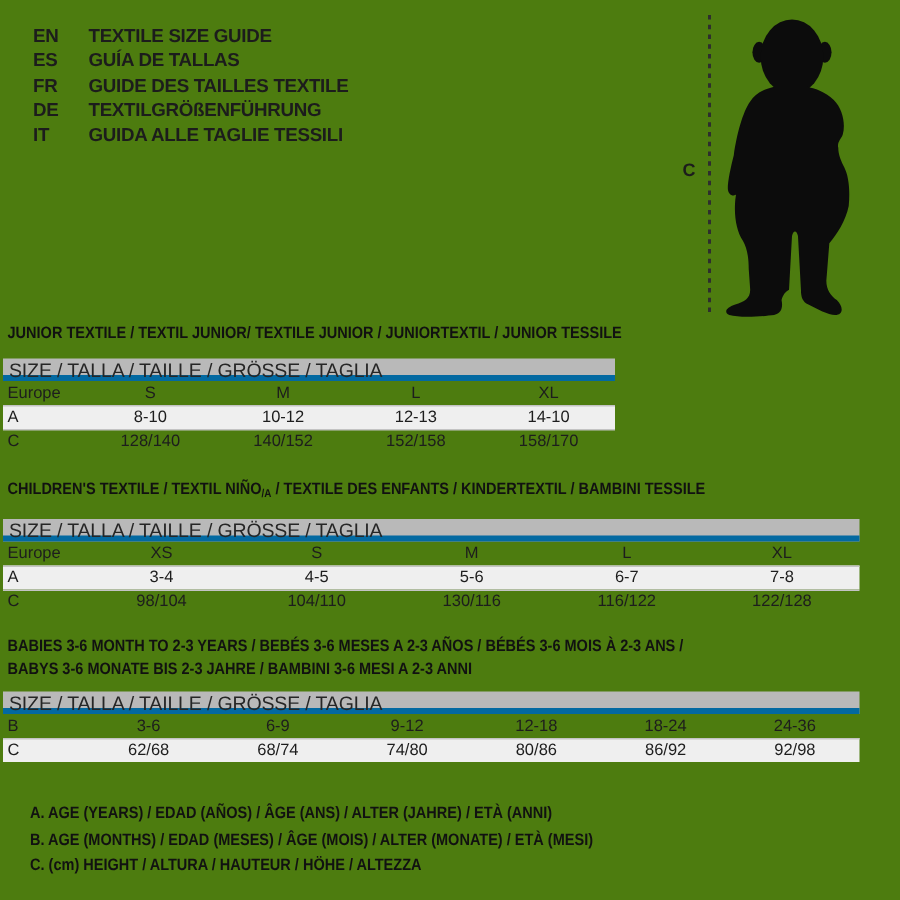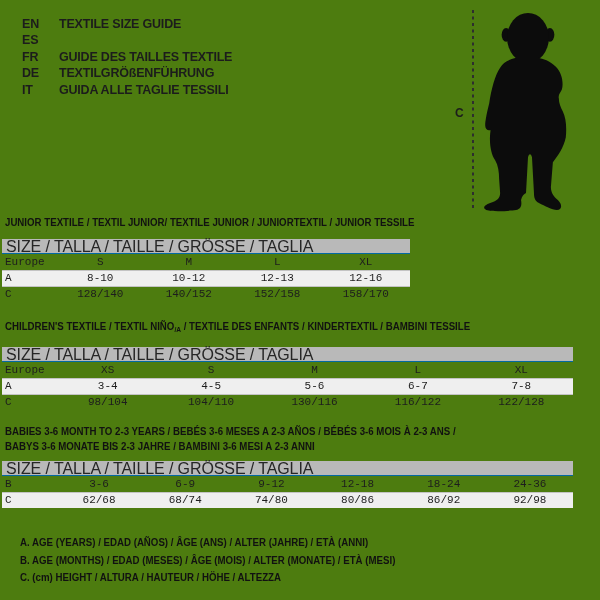--- a/index.html
+++ b/index.html
@@ -21,27 +21,27 @@
   .s1 { top:215px; } .s2 { top:319px; } .s3 { top:424px; }
   .tbl-title {
     margin-left:3px; font-weight:bold; font-size:11px; line-height:15px;
     white-space:nowrap; color:#111111; transform:scaleX(0.88); transform-origin:0 0;
   }
   .s1 .tblw { width:408px; }
   .s2 .tblw, .s3 .tblw { width:571px; }
   .s1 .size-bar { margin-top:9px; } .s2 .size-bar { margin-top:10px; } .s3 .size-bar { margin-top:7px; }
   .size-bar {
     height:15px; line-height:15px; background:#b9b9b9; padding-left:4px;
-    font-size:16px; color:#262626; letter-spacing:-0.1px; box-sizing:border-box;
-    border-bottom:1px solid #0369a1;
+    font-size:13px; color:#262626; letter-spacing:-0.1px; box-sizing:border-box;
+    border-bottom:4px solid #0369a1;
   }
   .t-row { display:grid; height:16px; align-items:center; box-sizing:border-box; }
   .rows .t-row + .t-row { border-top:1px solid #c3c3c3; }
   .t-row.alt { background:#efefef; }
-  .cell { font-size:11px; line-height:15px; color:#1d1d1d;font-family:Liberation Mono, monospace; }
+  .cell { font-size:11px; line-height:15px; color:#1d1d1d; }
   .cell.label { padding-left:3px; text-align:left; }
   .cell.val { text-align:center; }
   .subscript { font-size:7.5px; vertical-align:-2px; letter-spacing:0; }
   
   .foots { position:absolute; left:20px; top:534px; }
   .foot-line {
     font-weight:bold; font-size:11px; line-height:17.6px; white-space:nowrap;
     transform:scaleX(0.88); transform-origin:0 0; color:#111111;
   }
 </style>
@@ -50,20 +50,21 @@
 
 <div class="canvas">
 
   <div class="langs">
       <div class="lang-row">
         <span class="lang-code">EN</span>
         <span class="lang-title">TEXTILE SIZE GUIDE</span>
       </div>
       <div class="lang-row">
         <span class="lang-code">ES</span>
+        <span class="lang-title">GUÍA DE TALLAS</span>
       </div>
       <div class="lang-row">
         <span class="lang-code">FR</span>
         <span class="lang-title">GUIDE DES TAILLES TEXTILE</span>
       </div>
       <div class="lang-row">
         <span class="lang-code">DE</span>
         <span class="lang-title">TEXTILGRÖßENFÜHRUNG</span>
       </div>
       <div class="lang-row">
@@ -129,21 +130,21 @@
             <div class="cell val">S</div>
             <div class="cell val">M</div>
             <div class="cell val">L</div>
             <div class="cell val">XL</div>
           </div>
           <div class="t-row alt" style="grid-template-columns: 54px repeat(4, 1fr);">
             <div class="cell label">A</div>
             <div class="cell val">8-10</div>
             <div class="cell val">10-12</div>
             <div class="cell val">12-13</div>
-            <div class="cell val">12-16</div>
+            <div class="cell val">14-10</div>
           </div>
           <div class="t-row" style="grid-template-columns: 54px repeat(4, 1fr);">
             <div class="cell label">C</div>
             <div class="cell val">128/140</div>
             <div class="cell val">140/152</div>
             <div class="cell val">152/158</div>
             <div class="cell val">158/170</div>
           </div>
         </div>
       </div>

